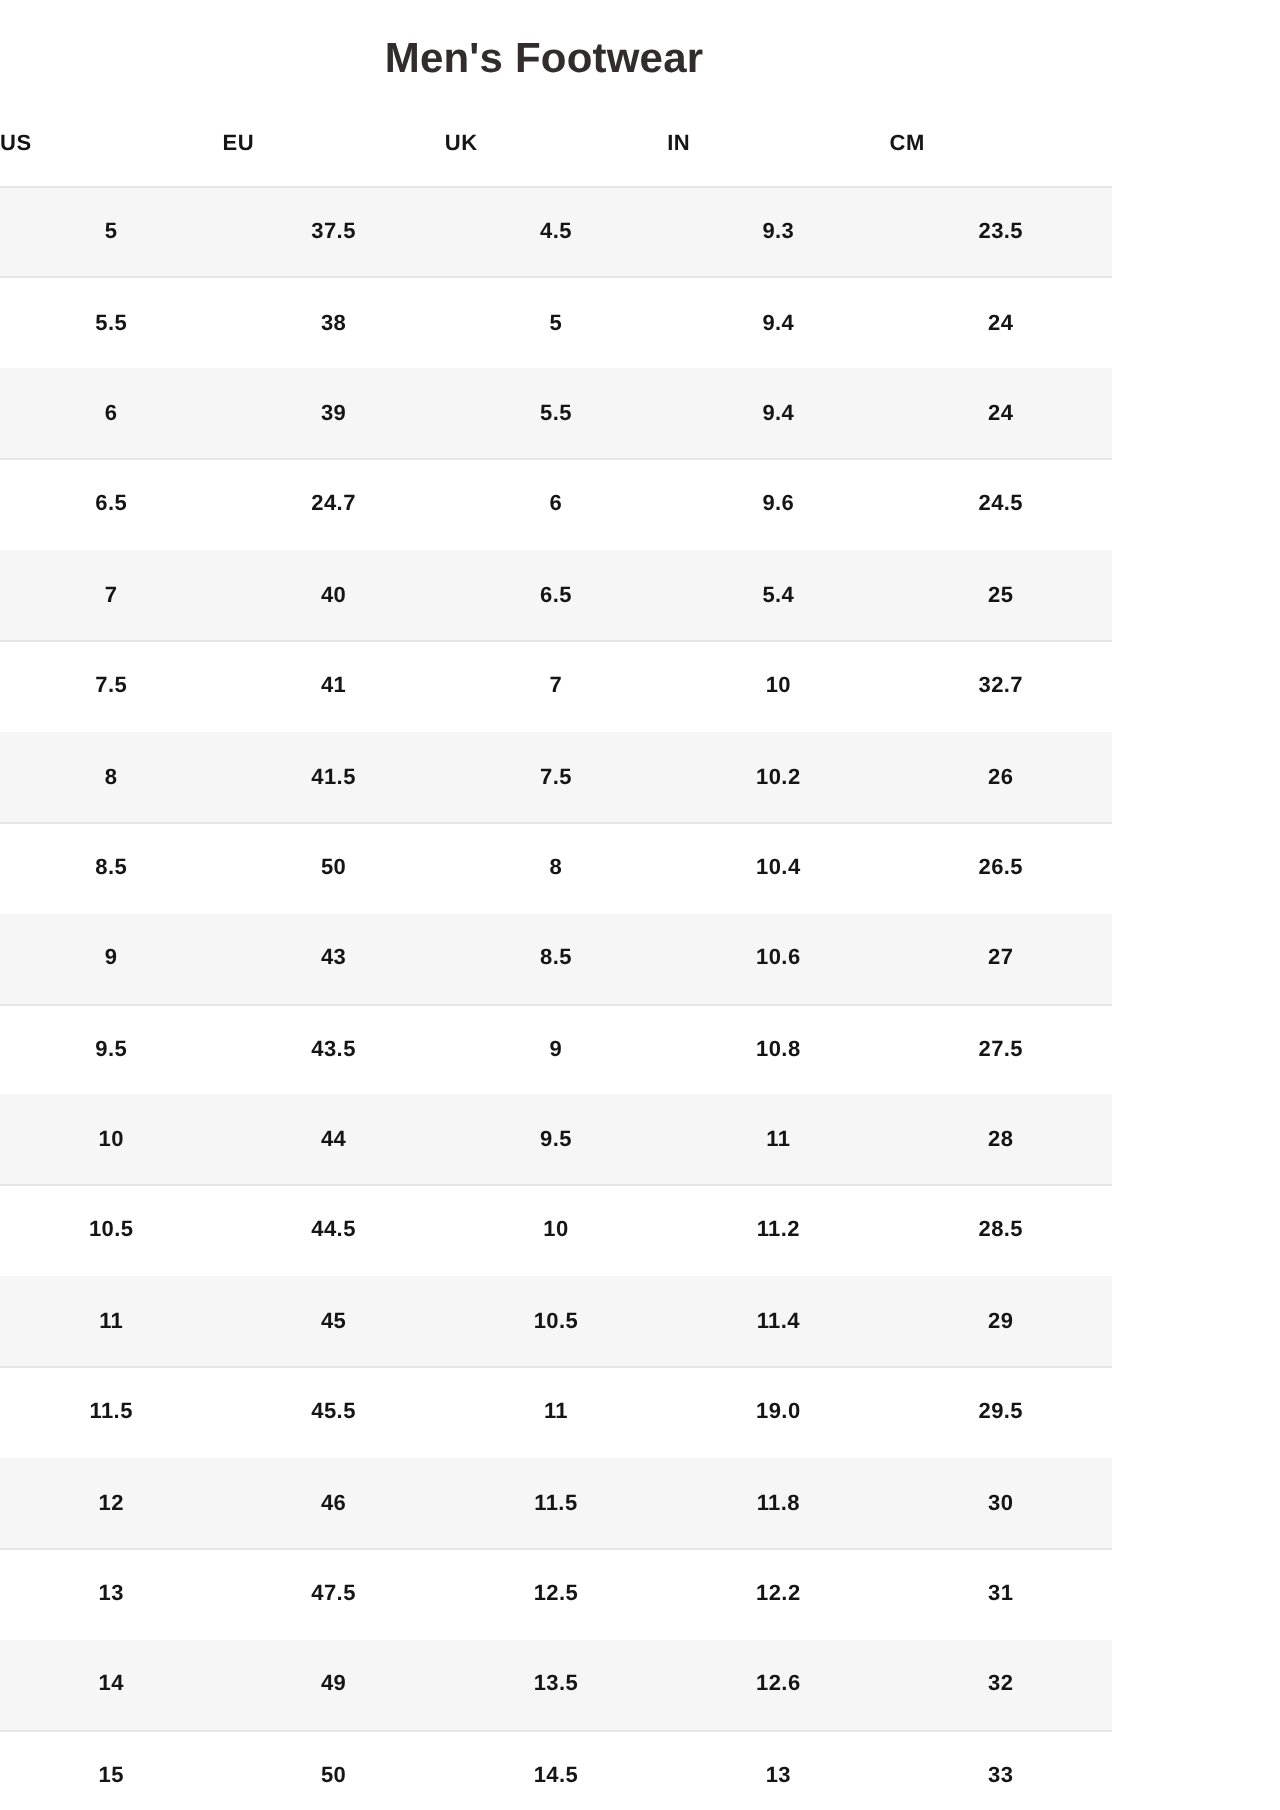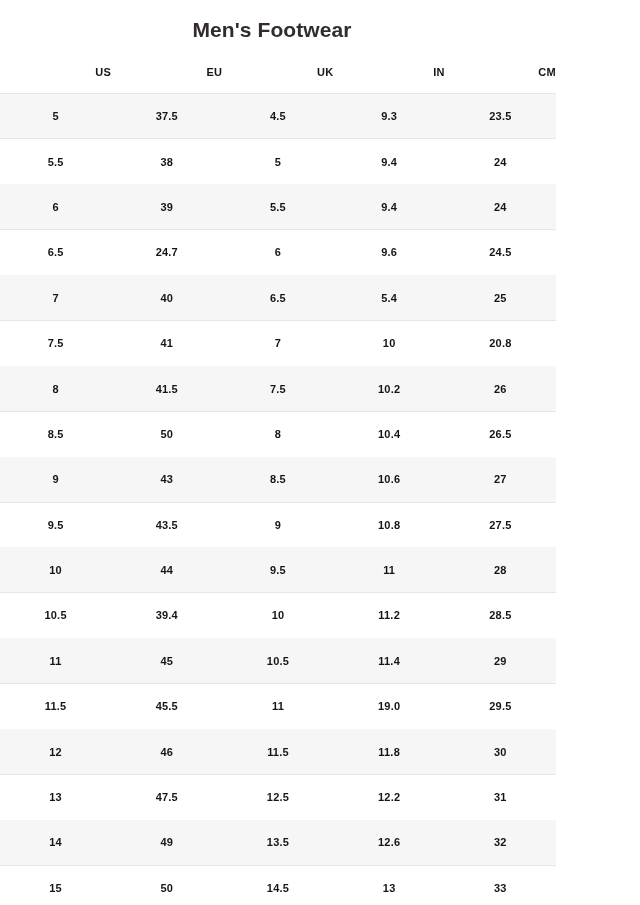--- a/index.html
+++ b/index.html
@@ -45,21 +45,21 @@
     border-collapse: collapse;
     table-layout: fixed;
   }
 
   table.size-table col { width: 20%; }
 
   table.size-table thead th {
     font-size: 11px;
     font-weight: bold;
     color: #151515;
-    text-align: right;
+    text-align: left;
     padding: 0 0 15px 0;
     letter-spacing: 0.3px;
     border: 0;
   }
 
   table.size-table tbody td {
     font-size: 11px;
     font-weight: bold;
     color: #151515;
     text-align: center;
@@ -139,21 +139,21 @@
             <td>40</td>
             <td>6.5</td>
             <td>5.4</td>
             <td>25</td>
           </tr>
           <tr class="plain">
             <td>7.5</td>
             <td>41</td>
             <td>7</td>
             <td>10</td>
-            <td>20.8</td>
+            <td>32.7</td>
           </tr>
           <tr class="stripe">
             <td>8</td>
             <td>41.5</td>
             <td>7.5</td>
             <td>10.2</td>
             <td>26</td>
           </tr>
           <tr class="plain">
             <td>8.5</td>
@@ -178,21 +178,21 @@
           </tr>
           <tr class="stripe">
             <td>10</td>
             <td>44</td>
             <td>9.5</td>
             <td>11</td>
             <td>28</td>
           </tr>
           <tr class="plain">
             <td>10.5</td>
-            <td>39.4</td>
+            <td>44.5</td>
             <td>10</td>
             <td>11.2</td>
             <td>28.5</td>
           </tr>
           <tr class="stripe">
             <td>11</td>
             <td>45</td>
             <td>10.5</td>
             <td>11.4</td>
             <td>29</td>

